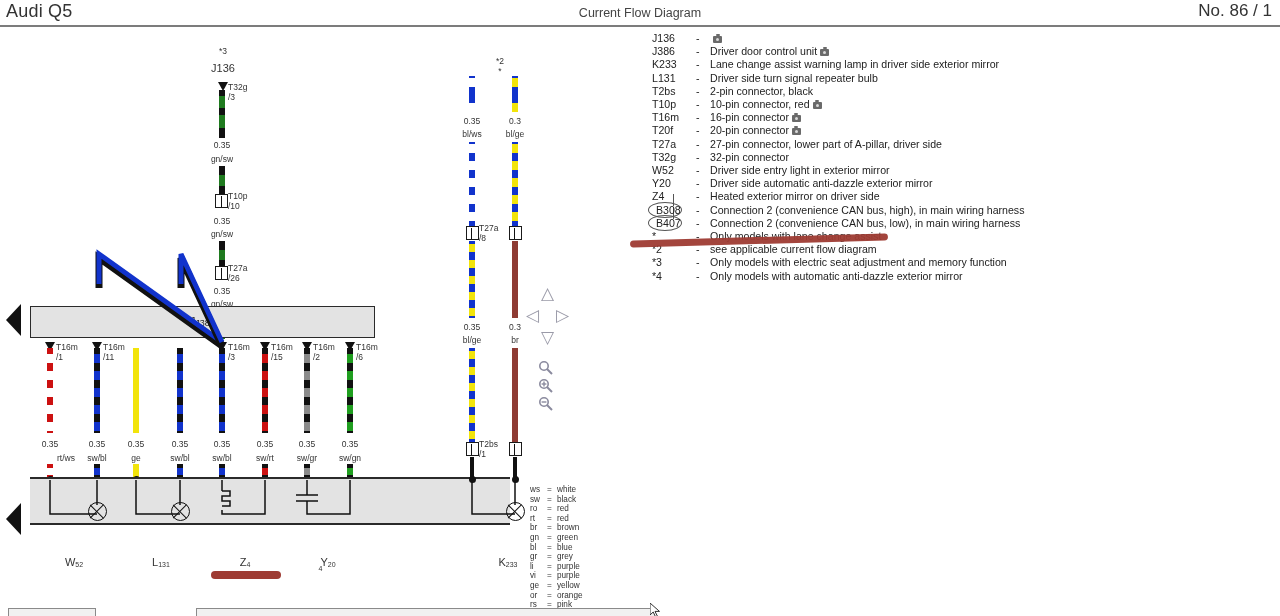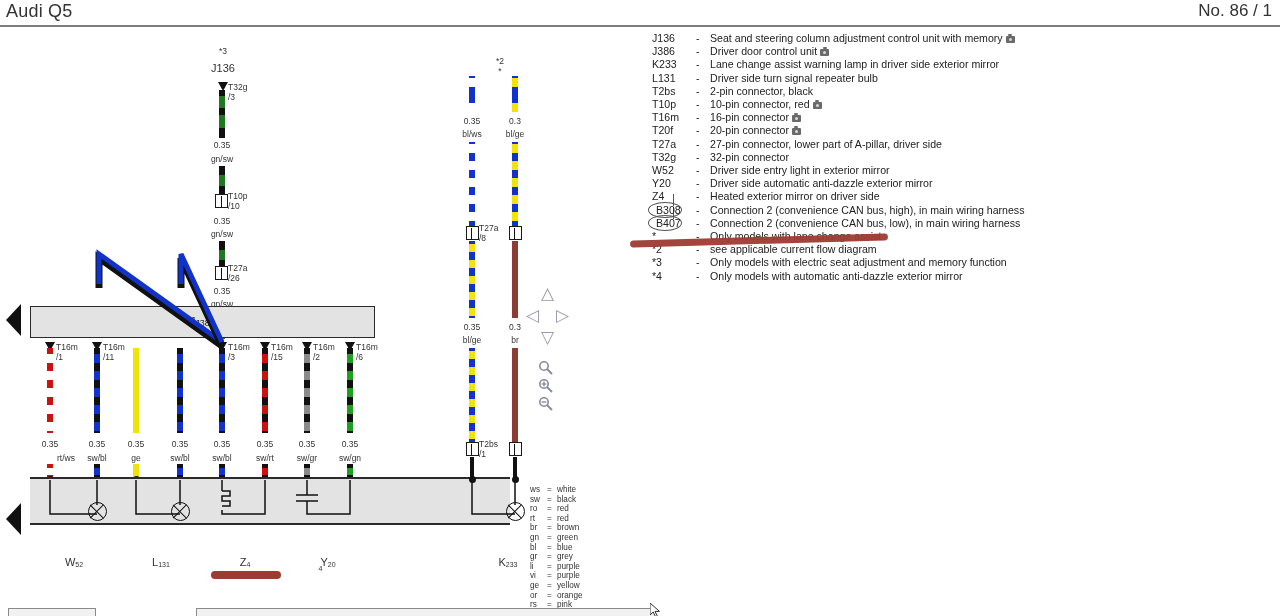--- a/index.html
+++ b/index.html
@@ -159,32 +159,33 @@
     position:absolute; top:3px; height:10px; border:1px solid #8a8a8a;
     background:#f1f1f1;
   }
   #cursor { position:absolute; left:650px; top:603px; }
 </style>
 </head>
 <body>
 
 <div id="header">
   <div class="title-left">Audi Q5</div>
+  <div class="title-center">Current Flow Diagram</div>
   <div class="title-right">No.  86 / 1</div>
   <div class="rule"></div>
 </div>
 
 <div id="legend">
   <div class="heading">
   </div>
   <div class="rows" id="legend-rows">
       <div class="lrow">
         <div class="code">J136</div>
         <div class="dash">-</div>
-        <div class="desc"><span>Seat and steering column adjustment control unit with memory</span><span class="camicon"></span></div>
+        <div class="desc"><span class="camicon"></span></div>
       </div>
       <div class="lrow">
         <div class="code">J386</div>
         <div class="dash">-</div>
         <div class="desc"><span>Driver door control unit</span><span class="camicon"></span></div>
       </div>
       <div class="lrow">
         <div class="code">K233</div>
         <div class="dash">-</div>
         <div class="desc"><span>Lane change assist warning lamp in driver side exterior mirror</span></div>

